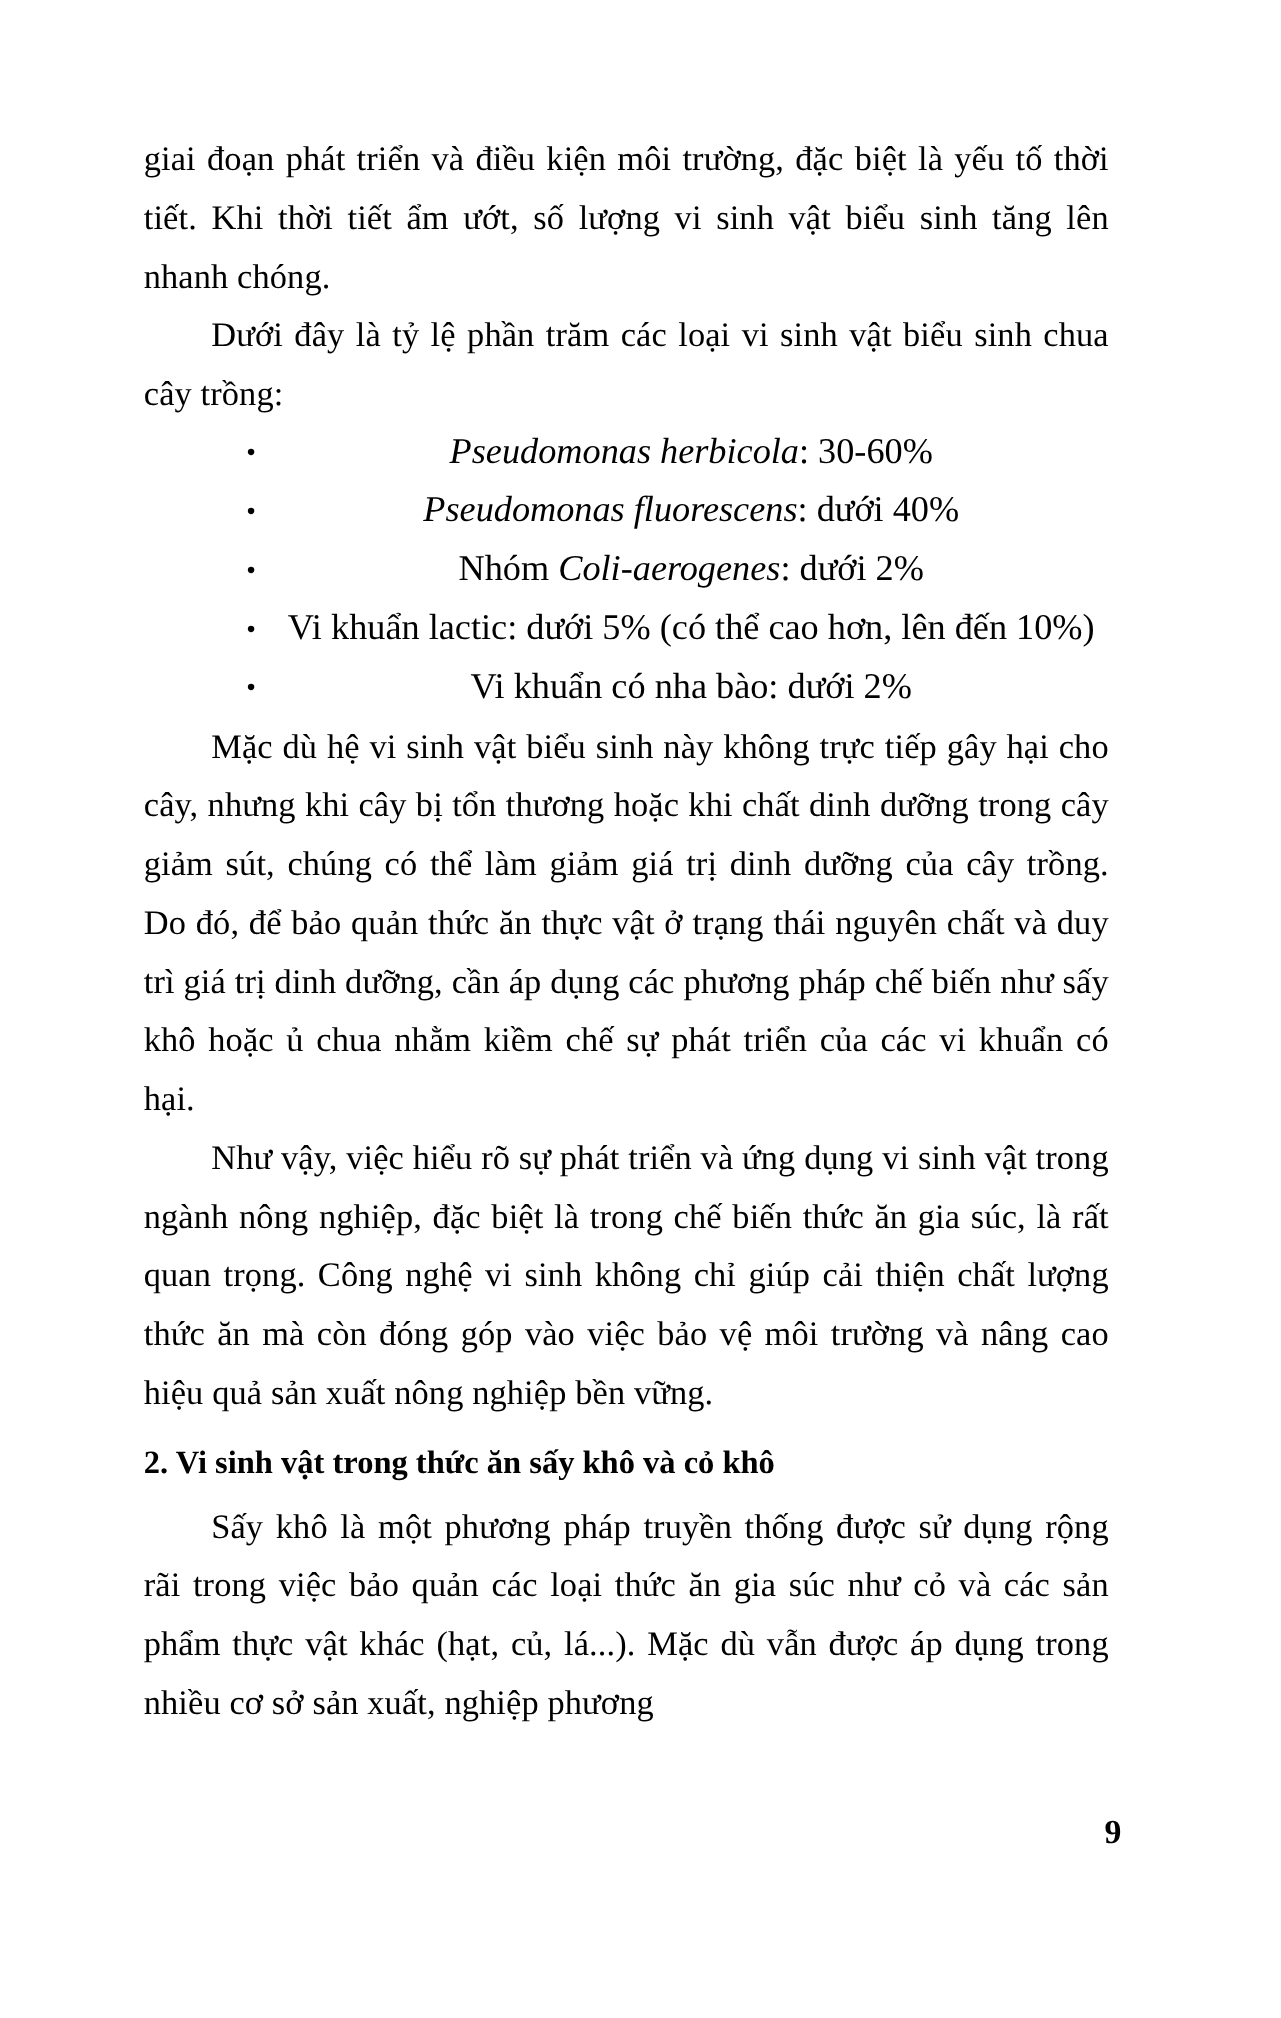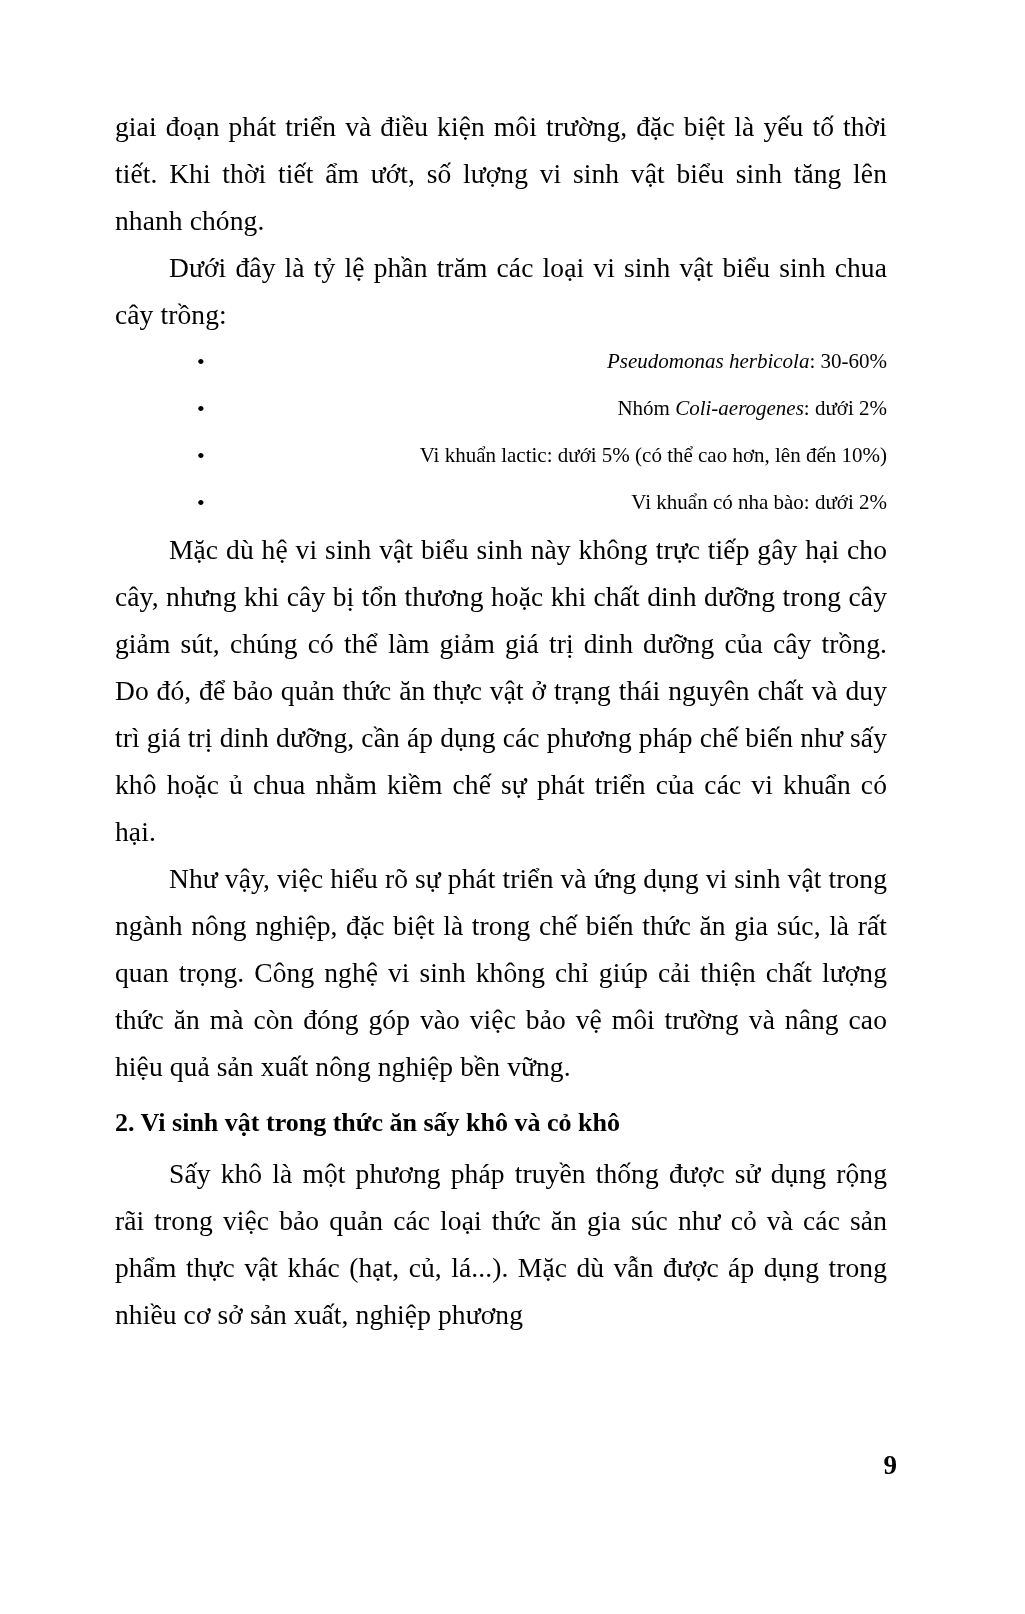--- a/index.html
+++ b/index.html
@@ -41,24 +41,24 @@
   p.para.indent {
     text-indent: 54px;
   }
   ul.bullets {
     list-style: none;
     margin: 0;
     padding: 0;
   }
   ul.bullets li {
     position: relative;
-    font-size: 21px;
+    font-size: 29px;
     line-height: 47px;
     padding-left: 104px;
-    text-align: right;
+    text-align: center;
   }
   ul.bullets li::before {
     content: "\2022";
     position: absolute;
     left: 82px;
     top: 0;
     font-size: 22px;
     line-height: 47px;
   }
   .ital {
@@ -90,20 +90,23 @@
 
     <p class="para">giai đoạn phát triển và điều kiện môi trường, đặc biệt là yếu tố thời tiết. Khi thời tiết ẩm ướt, số lượng vi sinh vật biểu sinh tăng lên nhanh chóng.</p>
 
     <p class="para indent">Dưới đây là tỷ lệ phần trăm các loại vi sinh vật biểu sinh chua cây trồng:</p>
 
     <ul class="bullets">
       <li>
         <span class="ital">Pseudomonas herbicola</span><span>: 30-60%</span>
       </li>
       <li>
+        <span class="ital">Pseudomonas fluorescens</span><span>: dưới 40%</span>
+      </li>
+      <li>
         <span>Nhóm </span><span class="ital">Coli-aerogenes</span><span>: dưới 2%</span>
       </li>
       <li>
         <span>Vi khuẩn lactic: dưới 5% (có thể cao hơn, lên đến 10%)</span>
       </li>
       <li>
         <span>Vi khuẩn có nha bào: dưới 2%</span>
       </li>
     </ul>
 

